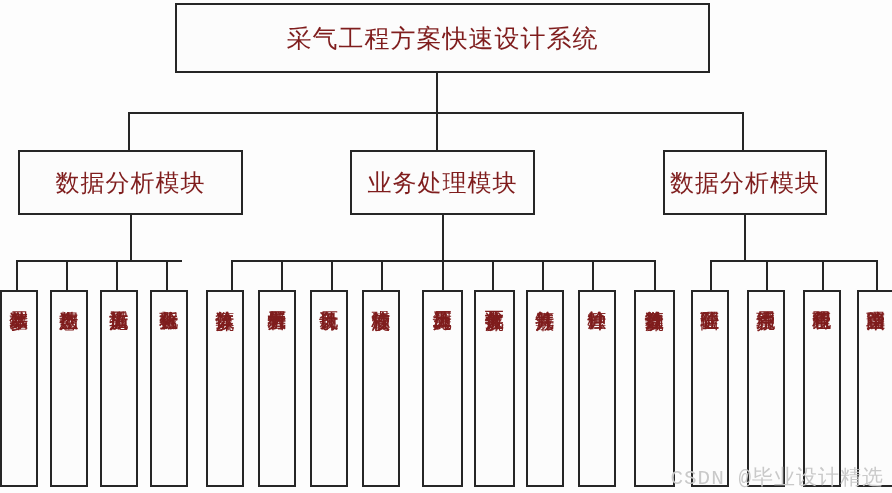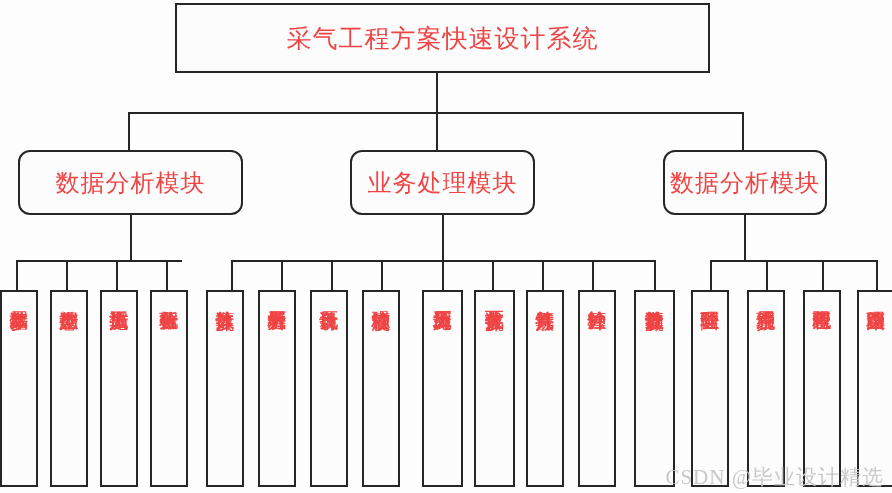--- a/index.html
+++ b/index.html
@@ -22,30 +22,29 @@
     height: 493px;
   }
   .node {
     position: absolute;
     box-sizing: border-box;
     border: 2px solid #262626;
     background: #fcfcfc;
     display: flex;
     align-items: center;
     justify-content: center;
-    color: #ef4444;
+    color: #7f1d1d;
   }
   .node-root {
     font-size: 25px;
     letter-spacing: 1px;
   }
   .node-group {
     font-size: 24px;
     letter-spacing: 1px;
-    border-radius: 12px;
   }
   .node-leaf {
     font-size: 19px;
     letter-spacing: 0px;
     padding-top: 4px;
     align-items: flex-start;
     justify-content: center;
   }
   .vtext {
     writing-mode: vertical-rl;
@@ -62,21 +61,21 @@
   .conn-v { width: 2px; }
   #watermark {
     position: absolute;
     right: 8px;
     bottom: 2px;
     font-size: 21px;
     color: #c9c9c9;
     letter-spacing: 1px;
     white-space: nowrap;
     pointer-events: none;
-    font-family: Liberation Serif, serif;
+    font-family: Liberation Mono, monospace;
   }
 </style>
 </head>
 <body>
 
 <div id="diagram">
 
   <div class="node node-root" style="left:175px; top:3px; width:535px; height:70px;">
     <span>采气工程方案快速设计系统</span>
   </div>

